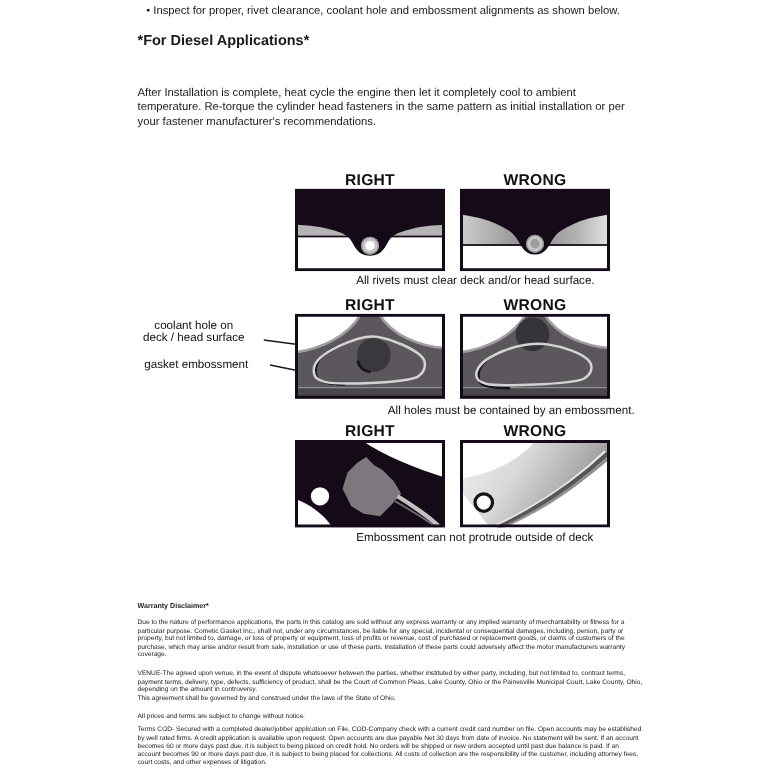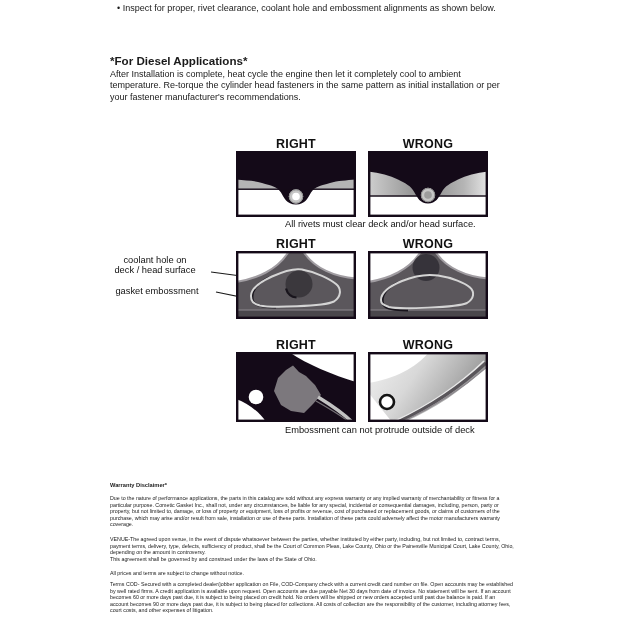--- a/index.html
+++ b/index.html
@@ -3,21 +3,21 @@
 <meta charset="utf-8">
 <style>
   html,body{margin:0;padding:0;background:#fff;}
   #page{
     position:relative;width:618px;height:618px;background:#fff;overflow:hidden;
     font-family:"Liberation Sans","DejaVu Sans",sans-serif;color:#1a1a1a;
   }
   .abs{position:absolute;}
   .bullet-line{left:117px;top:3px;width:400px;font-size:9px;line-height:11px;}
   .bullet-line::before{content:"\2022\00a0";}
-  .diesel-heading{left:110px;top:26px;font-size:11.6px;font-weight:bold;margin-top:28px;}
+  .diesel-heading{left:110px;top:26px;font-size:11.6px;font-weight:bold;}
   .body-p{left:110px;width:407px;font-size:9px;line-height:11.4px;}
   .p1{top:43px;}
   .p2{top:69px;width:402px;}
   .p3{top:116px;}
   .dg-head{width:120px;text-align:center;font-weight:bold;font-size:12.5px;letter-spacing:.2px;color:#111;}
   .dg-caption{font-size:9.3px;color:#111;line-height:10.8px;margin-left:48px;}
   .dg-label{font-size:9.3px;color:#111;text-align:center;line-height:10px;}
   .w-head{left:110px;top:482px;font-size:5.7px;font-weight:bold;}
   .w-p{left:110px;width:404px;font-size:5.3px;line-height:6.6px;}
   svg{display:block;}
@@ -122,20 +122,21 @@
       <path class="mtn-edge" d="M67,0 C78,18 100,26 120,27.5"></path>
       <rect x="0" y="59" width="120" height="9" class="strip"></rect>
       <line x1="0" y1="59" x2="120" y2="59" stroke="#8e8a8f" stroke-width="1"></line>
       <circle cx="58" cy="16.5" r="13.5" fill="#36333a"></circle>
       <path class="dark-arc" d="M30,31.5 C19,37 12,45 15.5,54 C18,58.5 28,59 40,59.5"></path>
       <path class="emb-line" d="M13,49 C13,41 22,35 34,30 C46,25 60,23 70,24.5 C84,26.5 97,32 102,36.5 C107,41 106,48 99,52 C90,56.5 30,58.5 21,56 C15,54 13,52.5 13,49 Z"></path>
       <rect x="1.2" y="1.2" width="117.6" height="65.6" class="border"></rect>
     </svg>
   </div>
 
+  <div class="abs dg-caption" style="left:235px;top:323px;width:252px;text-align:center;">All holes must be contained by an embossment.</div>
 
   <div class="abs dg-head" style="left:236px;top:338px;">RIGHT</div>
   <div class="abs dg-head" style="left:368px;top:338px;">WRONG</div>
 
   <div class="abs" style="left:236px;top:352px;">
     <svg width="120" height="70" viewBox="0 0 120 70">
       <rect width="120" height="70" class="ink"></rect>
       <path fill="#ffffff" d="M53,0 H120 V30 C97,23 72,13 53,0 Z"></path>
       <path fill="#ffffff" d="M0,47 C11,51 23,59 30,70 H0 Z"></path>
       <circle cx="20" cy="45" r="7.3" fill="#ffffff"></circle>

